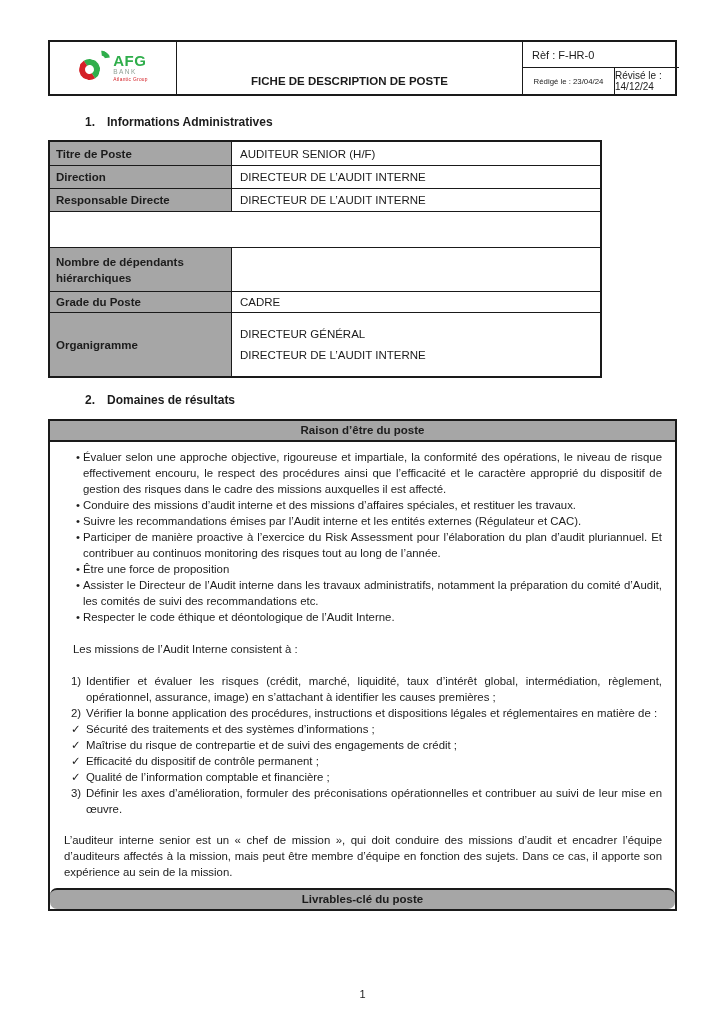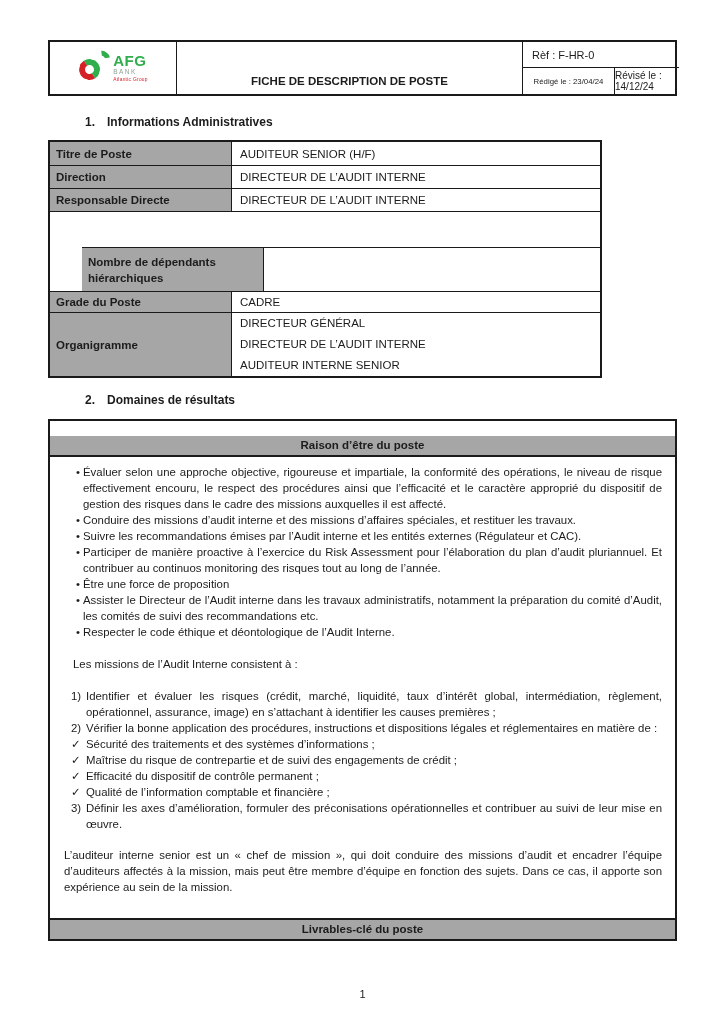--- a/index.html
+++ b/index.html
@@ -65,35 +65,34 @@
   .t1l{
     background:var(--gray_fill);font-weight:bold;font-size:11.5px;line-height:16px;
     padding:2px 6px;border-right:1px solid var(--border_color);
     display:flex;align-items:center;
   }
   .t1v{font-size:11.5px;line-height:16px;padding:0 8px;display:flex;align-items:center;}
   .t1r:nth-child(1){min-height:23px;}
   .t1r:nth-child(2){min-height:23px;}
   .t1r:nth-child(3){min-height:23px;}
   .t1r:nth-child(4){min-height:36px;}
-  .t1r:nth-child(5){min-height:44px;margin-left:32px;}
+  .t1r:nth-child(5){min-height:44px;}
   .t1r:nth-child(6){min-height:21px;}
   .t1r:nth-child(7){min-height:64px;}
   .t1v.org{flex-direction:column;align-items:flex-start;justify-content:center;}
   .t1v.org div{line-height:21px;}
 
   
   .t2{border:2px solid var(--border_color);width:629px;margin-top:12px;}
   .t2h{
     background:var(--gray_fill);font-weight:bold;font-size:11.5px;text-align:center;
     padding:3px 0 4px 0;
-    margin-top:15px;
   }
   .t2h.top{border-bottom:2px solid var(--border_color);}
-  .t2h.bottom{border-top:2px solid var(--border_color);}
+  .t2h.bottom{border-top:2px solid var(--border_color);border-radius:7px;}
   .t2b{padding:7px 13px 6px 13px;font-size:11.4px;line-height:16px;}
   .blist,.nlist{list-style:none;}
   .blist li,.nlist li{display:flex;}
   .blist .bm{flex:0 0 20px;padding-left:13px;}
   .blist .bt{flex:1;text-align:justify;}
   .nlist .nm{flex:0 0 23px;padding-left:8px;}
   .nlist .nt{flex:1;text-align:justify;}
   .intro{margin:16px 0 16px 10px;}
   .closing{margin:15px 0 2px 1px;text-align:justify;}
 
@@ -149,21 +148,20 @@
     </div>
     <div class="t1r">
       <div class="t1l">Grade du Poste</div>
       <div class="t1v">CADRE</div>
     </div>
     <div class="t1r">
       <div class="t1l">Organigramme</div>
       <div class="t1v org">
         <div>DIRECTEUR GÉNÉRAL</div>
         <div>DIRECTEUR DE L’AUDIT INTERNE</div>
-        <div>AUDITEUR INTERNE SENIOR</div>
       </div>
     </div>
   </div>
 
   <div class="sec-h h2">
     <span class="num">2.</span>
     <span>Domaines de résultats</span>
   </div>
 
   <div class="t2">

